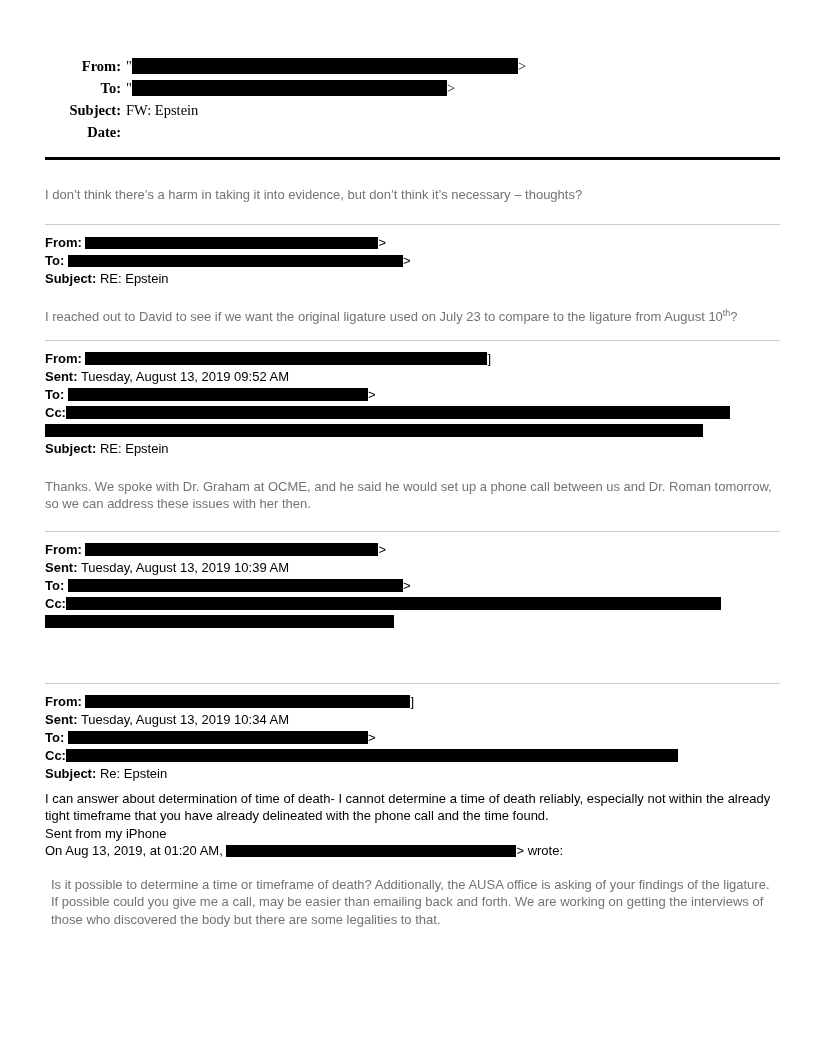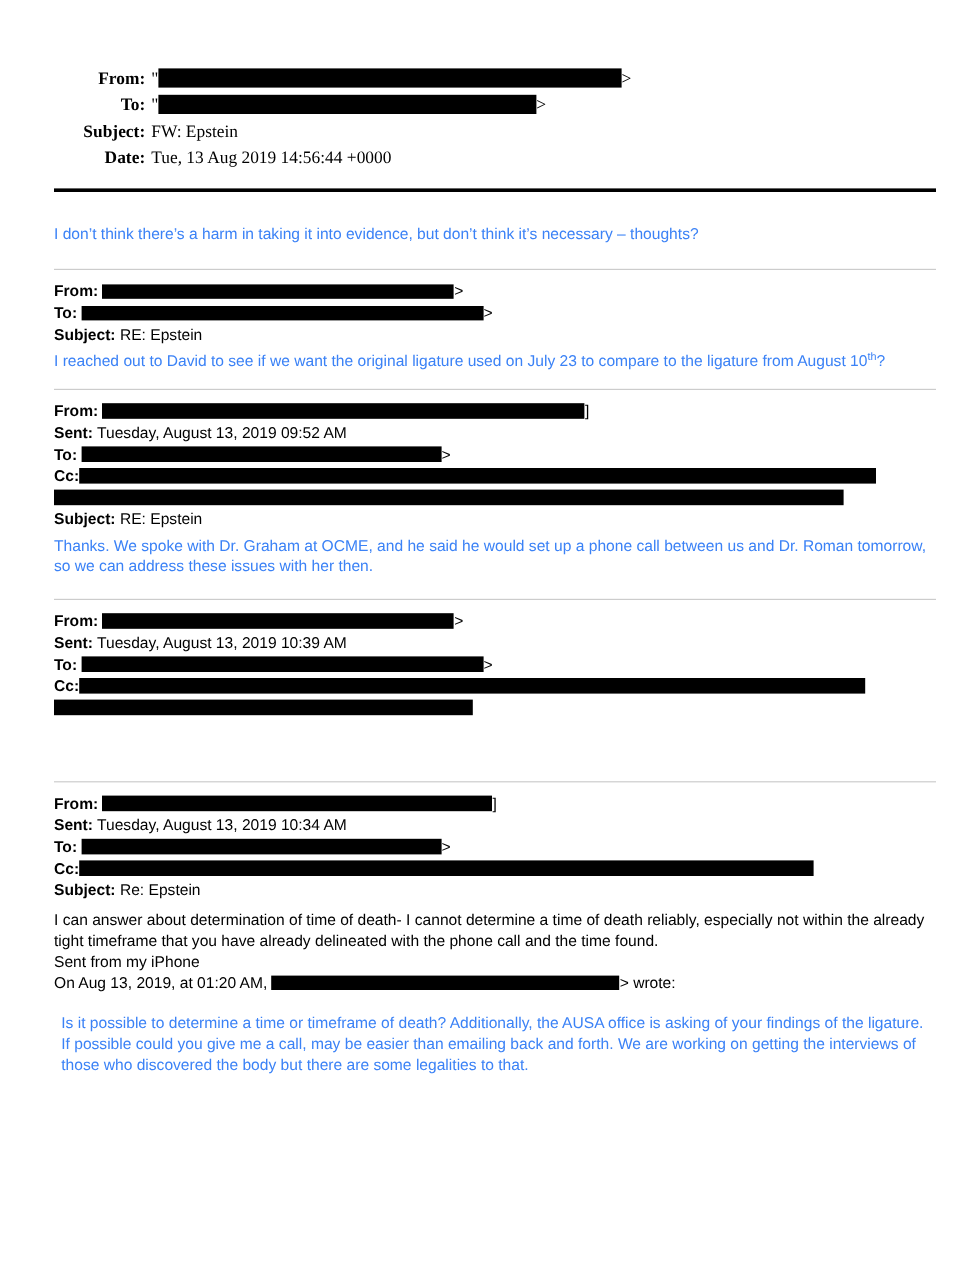--- a/index.html
+++ b/index.html
@@ -38,40 +38,40 @@
   .mail-header .redact { height:16px; vertical-align:-3px; }
 
   .header-rule {
     border:none;
     height:2.5px;
     background:#000;
     margin-top:14px;
   }
 
   
-  .blue { color:#3b82f6; }
+  .blue { color:#737373; }
   .top-msg {
     margin-top:26px;
     font-size:13px;
     line-height:17.5px;
   }
 
   .divider {
     border:none;
     border-top:1px solid #cccccc;
     height:0;
   }
   .d1 { margin-top:21px; }
   .d2 { margin-top:14px; }
   .d3 { margin-top:18px; }
   .d4 { margin-top:52px; }
 
   .quote { padding-top:9px; font-size:13px; line-height:18px; }
   .qrow b { font-weight:bold; }
-  .quote-body { margin-top:4px; font-size:13px; line-height:17.5px; }
+  .quote-body { margin-top:20px; font-size:13px; line-height:17.5px; }
 
   .para { font-size:13px; line-height:17.5px; }
   .quoted-reply {
     margin-top:16px;
     padding-left:6px;
     font-size:13px;
     line-height:17.5px;
   }
   sup { font-size:9px; vertical-align:super; line-height:0; }
 </style>
@@ -84,21 +84,20 @@
     <span class="hlabel">From:</span>
     <span class="hval"><span>"</span><span class="redact" style="width:386px"></span><span>&gt;</span></span>
 
     <span class="hlabel">To:</span>
     <span class="hval"><span>"</span><span class="redact" style="width:315px"></span><span>&gt;</span></span>
 
     <span class="hlabel">Subject:</span>
     <span class="hval">FW: Epstein</span>
 
     <span class="hlabel">Date:</span>
-    <span class="hval">Tue, 13 Aug 2019 14:56:44 +0000</span>
   </div>
 
   <hr class="header-rule">
 
   <p class="top-msg blue">I don’t think there’s a harm in taking it into evidence, but don’t think it’s necessary – thoughts?</p>
 
   <hr class="divider d1">
   <div class="quote">
     <div class="qrow"><b>From:</b> <span class="redact" style="width:293px"></span><span>&gt;</span></div>
     <div class="qrow"><b>To:</b> <span class="redact" style="width:335px"></span><span>&gt;</span></div>

